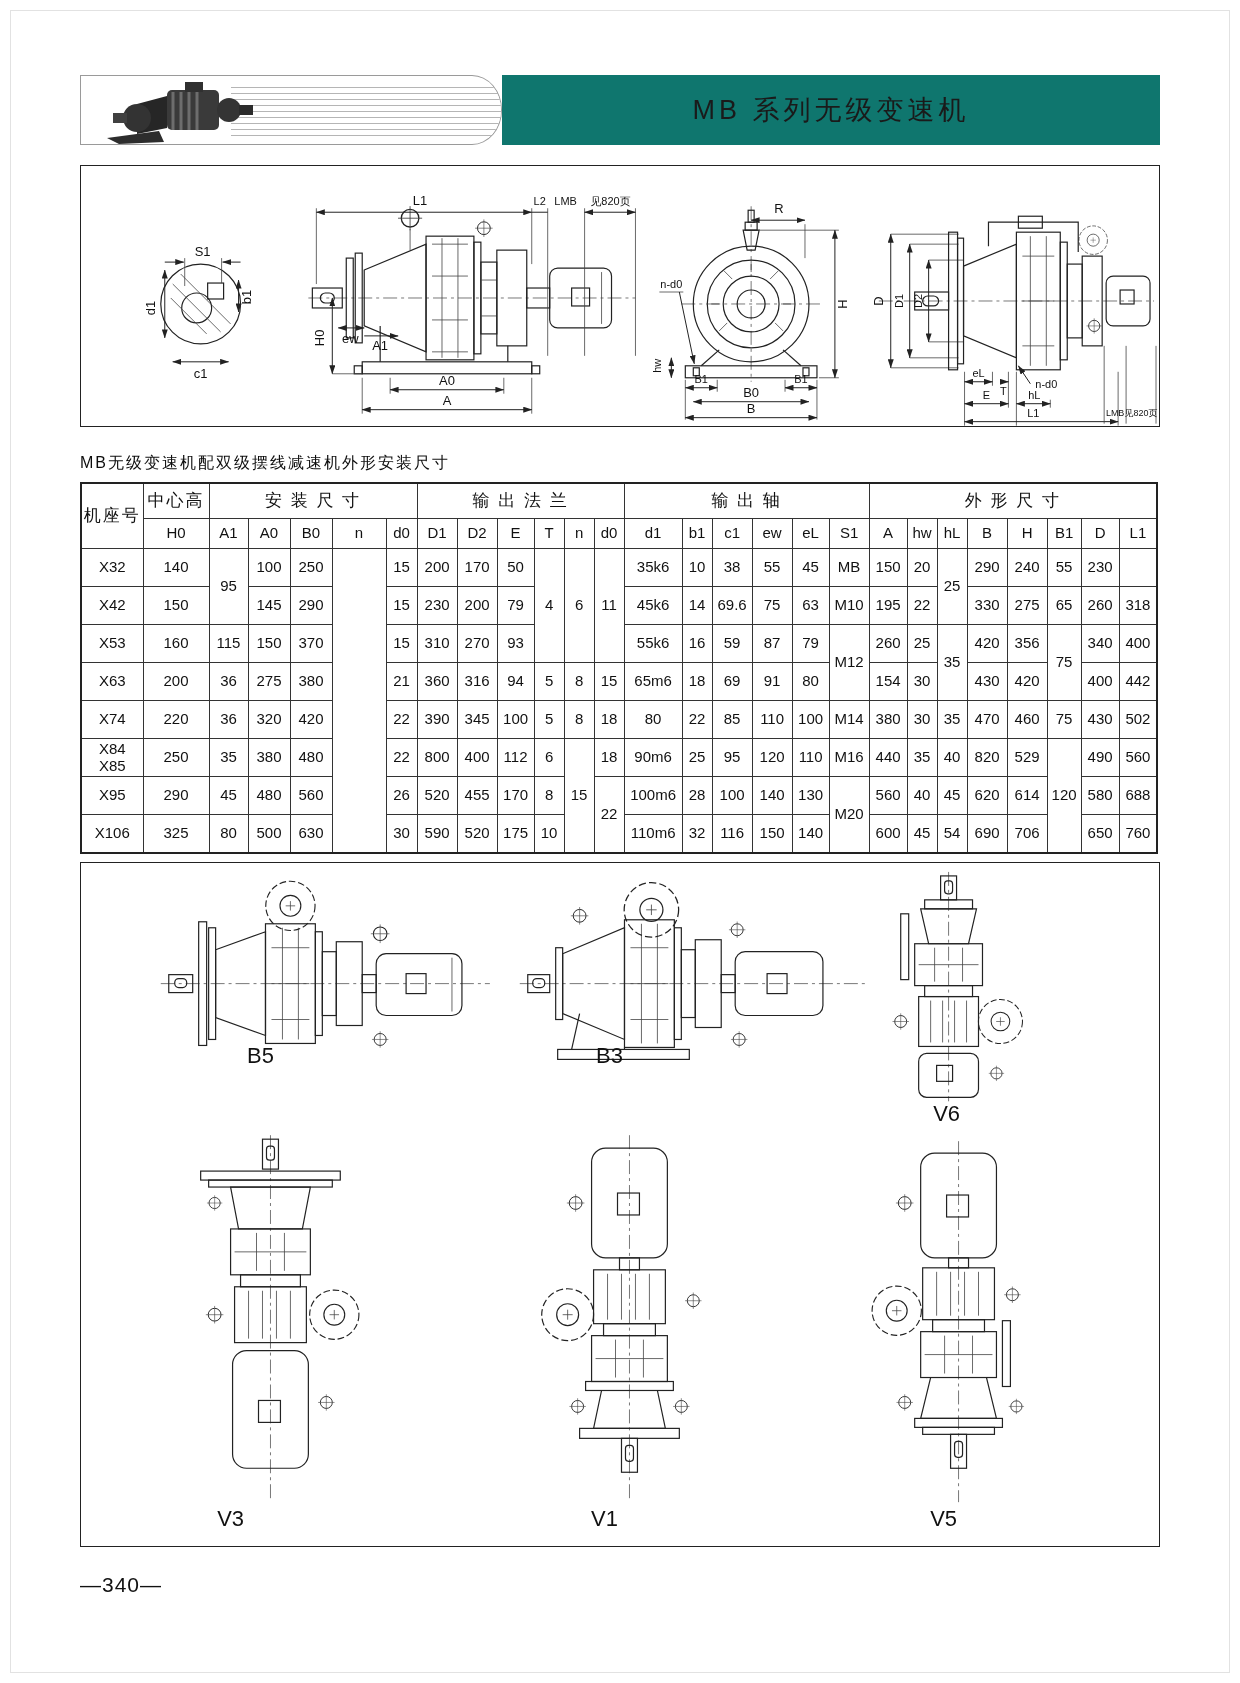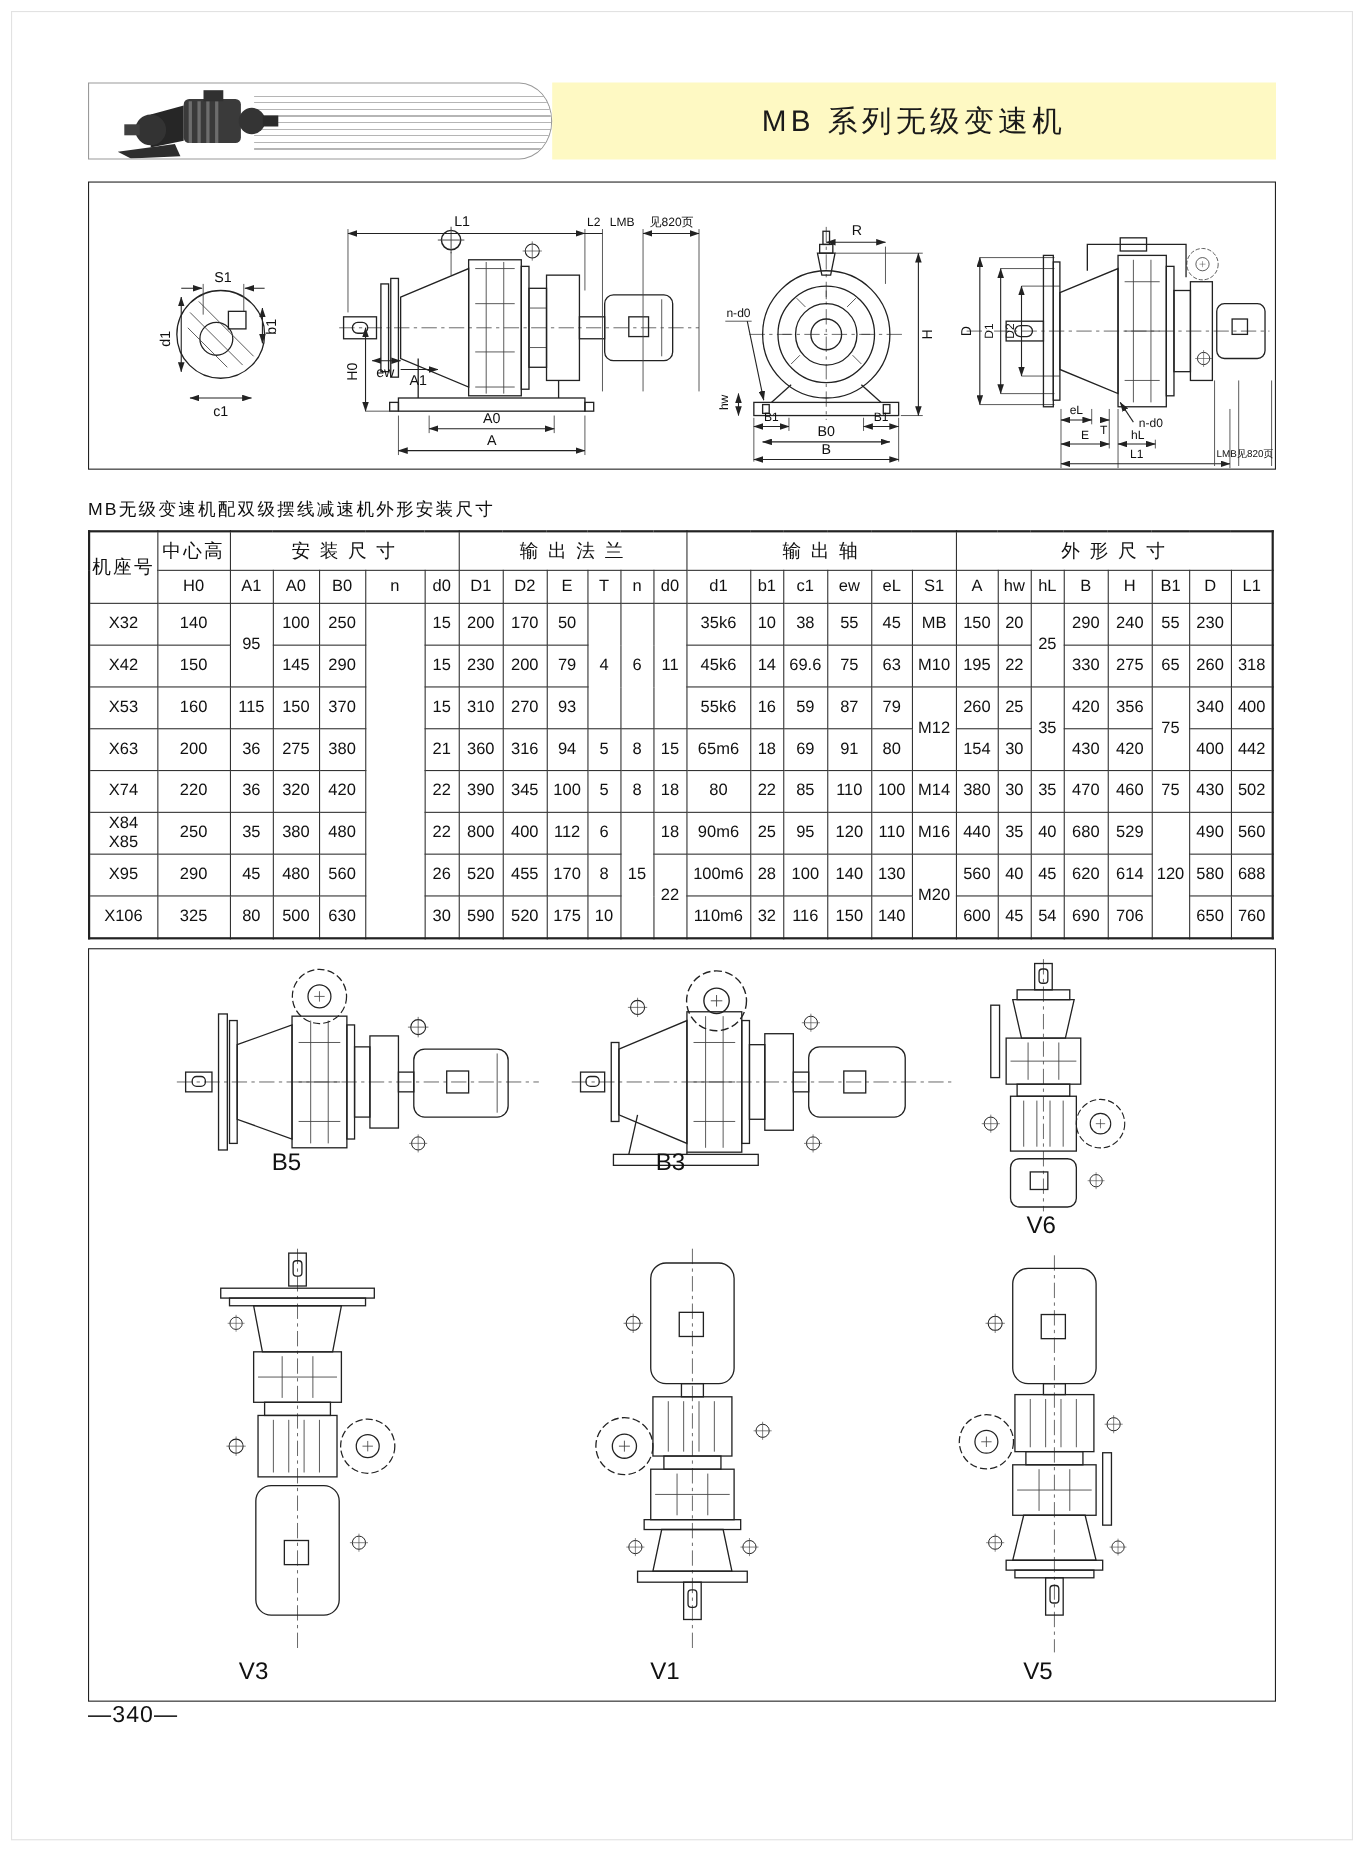--- a/index.html
+++ b/index.html
@@ -5,36 +5,36 @@
   html,body{margin:0;padding:0;background:#fff;}
   body{width:1240px;height:1683px;position:relative;font-family:"Liberation Sans","DejaVu Sans",sans-serif;color:#111;}
   .frame{position:absolute;inset:10px;border:1px solid #e2e2e2;pointer-events:none;}
   .page{position:relative;width:1080px;margin:0 auto;padding-top:75px;}
 
   
   .banner{position:relative;height:70px;display:flex;}
   .banner-left{position:relative;width:420px;border:1px solid #9a9a9a;background:#fff;overflow:hidden;border-radius:0 30px 30px 0/0 35px 35px 0;}
   .stripes{position:absolute;left:150px;right:0;top:6px;bottom:6px;background:repeating-linear-gradient(to bottom,#fff 0 5px,#b5b5b5 5px 6px);}
   .photo{position:absolute;left:8px;top:0;width:190px;height:70px;}
-  .banner-title{flex:1;background:#fef9c3;display:flex;align-items:center;justify-content:center;font-size:27px;letter-spacing:4px;color:#1a1a1a;}
+  .banner-title{flex:1;background:#0f766e;display:flex;align-items:center;justify-content:center;font-size:27px;letter-spacing:4px;color:#1a1a1a;}
 
   
   .draw-box{border:1.5px solid #222;margin-top:20px;background:#fff;}
   .draw-box svg{display:block;}
 
   .sec-title{font-size:16px;font-weight:normal;letter-spacing:2px;margin:26px 0 8px 0;color:#0d0d0d;}
 
   
   table.spec{border-collapse:collapse;width:1004px;table-layout:fixed;border:2px solid #222;font-size:15px;}
   table.spec th,table.spec td{border:1px solid #333;text-align:center;vertical-align:middle;padding:0;font-weight:normal;white-space:pre-line;line-height:1.1;}
   table.spec thead tr.grp th{height:34px;font-size:17px;letter-spacing:2px;}
   table.spec thead tr.sub th{height:29px;font-size:15px;}
   table.spec tbody td{height:37px;}
 
-  .footer{font-size:21px;letter-spacing:1px;color:#111;}
+  .footer{margin-top:26px;font-size:21px;letter-spacing:1px;color:#111;}
 
   
   .b{stroke:#222;stroke-width:1.2;fill:none;}
   .thin{stroke:#444;stroke-width:0.8;fill:none;}
   .dim{stroke:#222;stroke-width:1;fill:none;}
   .cl{stroke:#555;stroke-width:0.8;stroke-dasharray:14 4 3 4;fill:none;}
   text.dlab{font-size:13px;fill:#111;}
   text.dlab.sm{font-size:11px;}
   text.mlab{font-size:22px;fill:#111;}
 </style>
@@ -498,21 +498,21 @@
           <td>18</td>
           <td>90m6</td>
           <td>25</td>
           <td>95</td>
           <td>120</td>
           <td>110</td>
           <td>M16</td>
           <td>440</td>
           <td>35</td>
           <td>40</td>
-          <td>680</td>
+          <td>820</td>
           <td>529</td>
           <td rowspan="3">120</td>
           <td>490</td>
           <td>560</td>
       </tr>
       <tr>
         <td>X95</td>
           <td>290</td>
           <td>45</td>
           <td>480</td>

